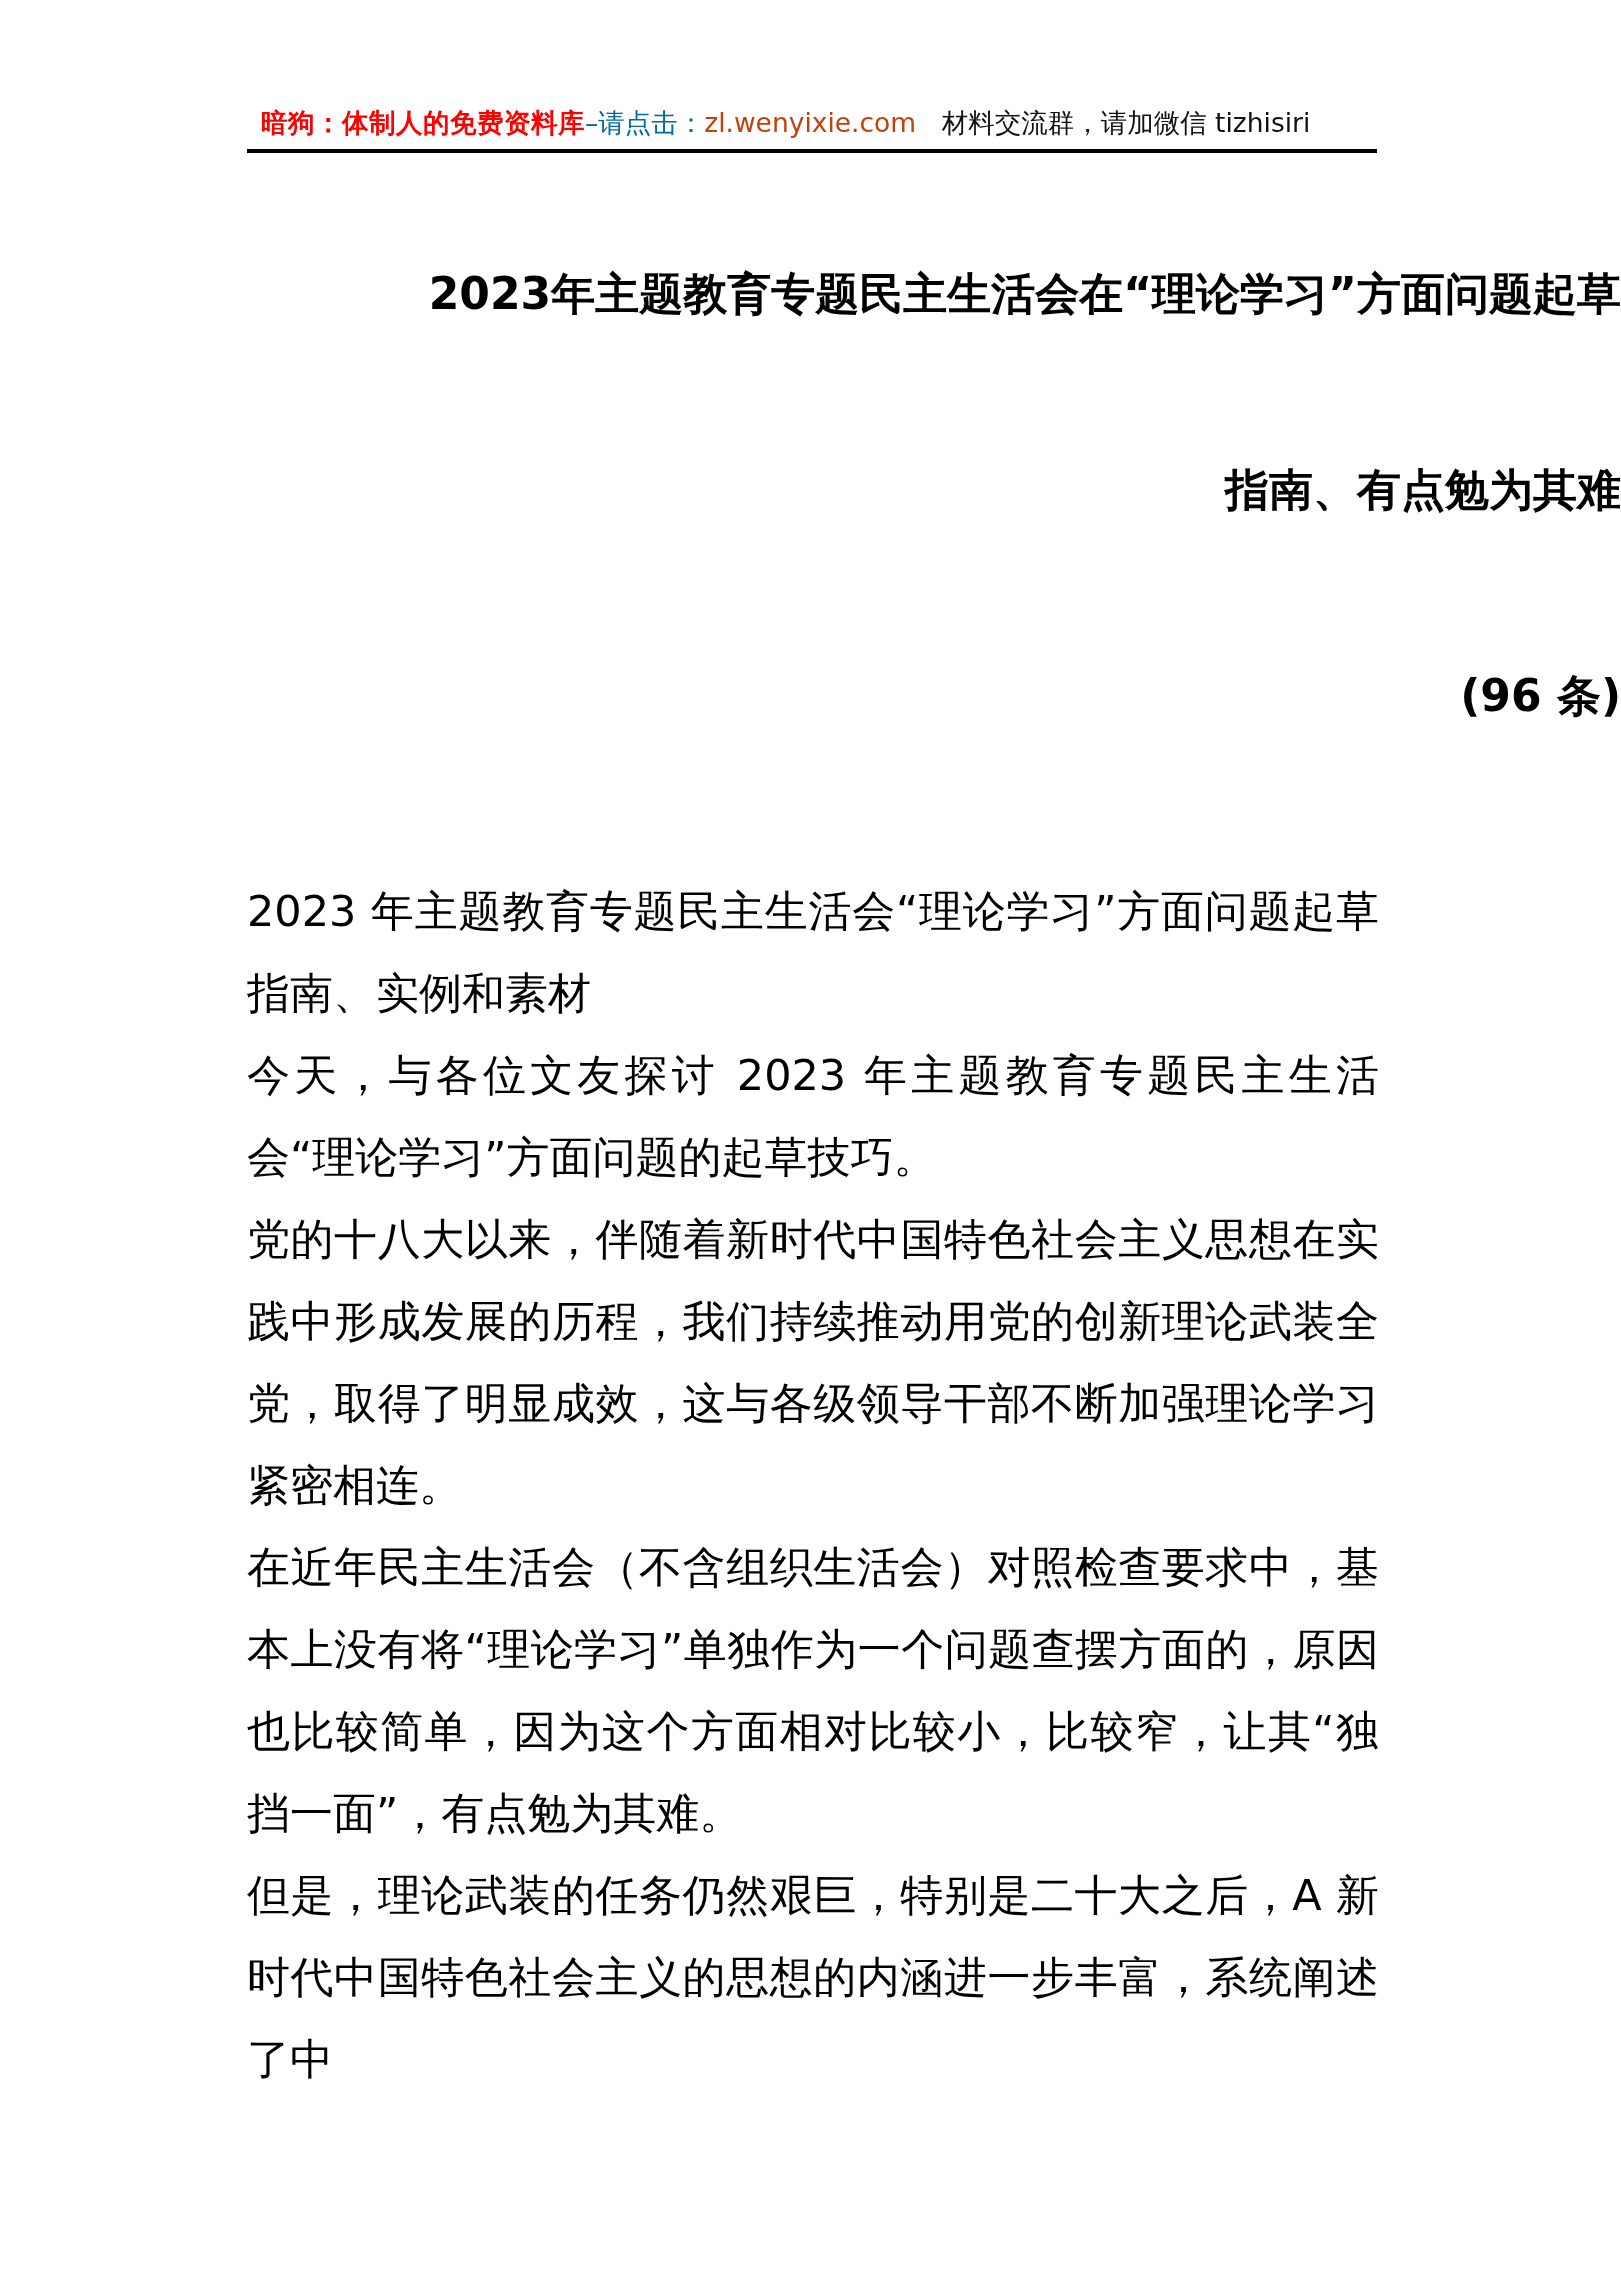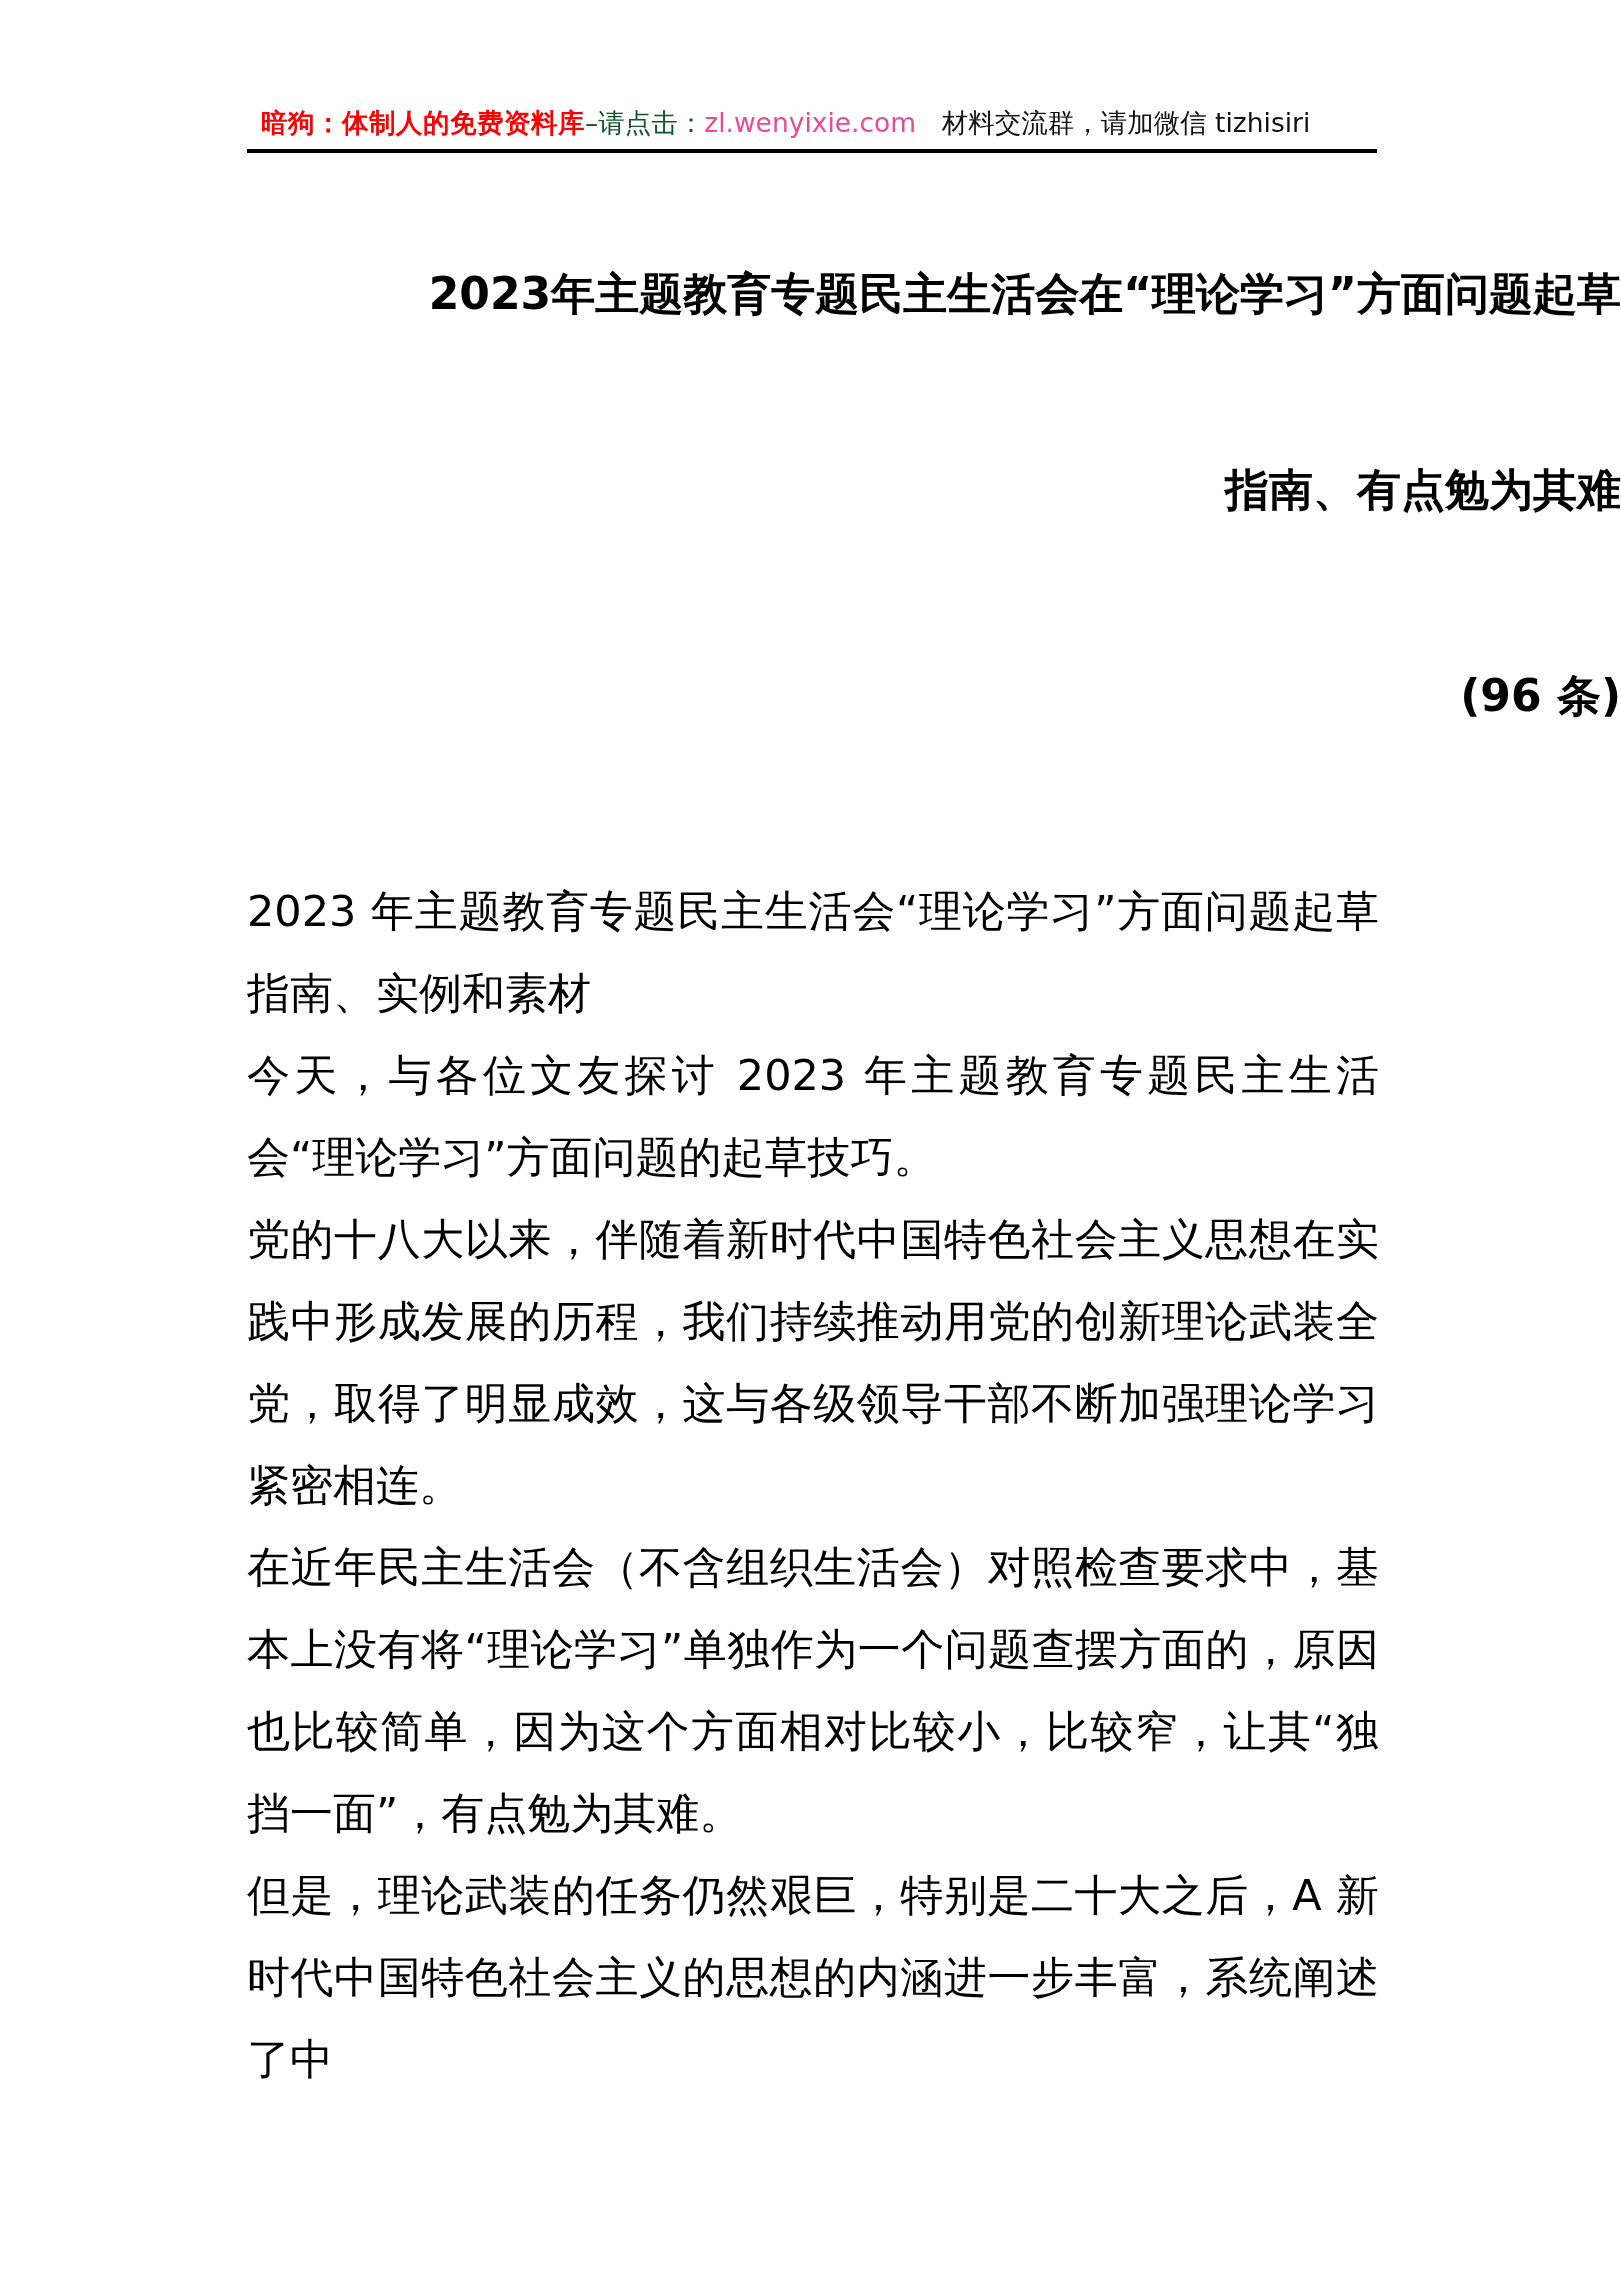--- a/index.html
+++ b/index.html
@@ -35,25 +35,25 @@
   }
 
   .hdr-red {
     color: #ff0000;
     font-weight: bold;
     letter-spacing: 0.5px;
     margin-left: 14px;
   }
 
   .hdr-click {
-    color: #14532d;
+    color: #0369a1;
   }
 
   .hdr-link {
-    color: #ec4899;
+    color: #c2410c;
   }
 
   .hdr-gap {
     display: inline-block;
     width: 25.5px;
   }
 
   .hdr-tail {
     color: #111111;
     text-align: center;

